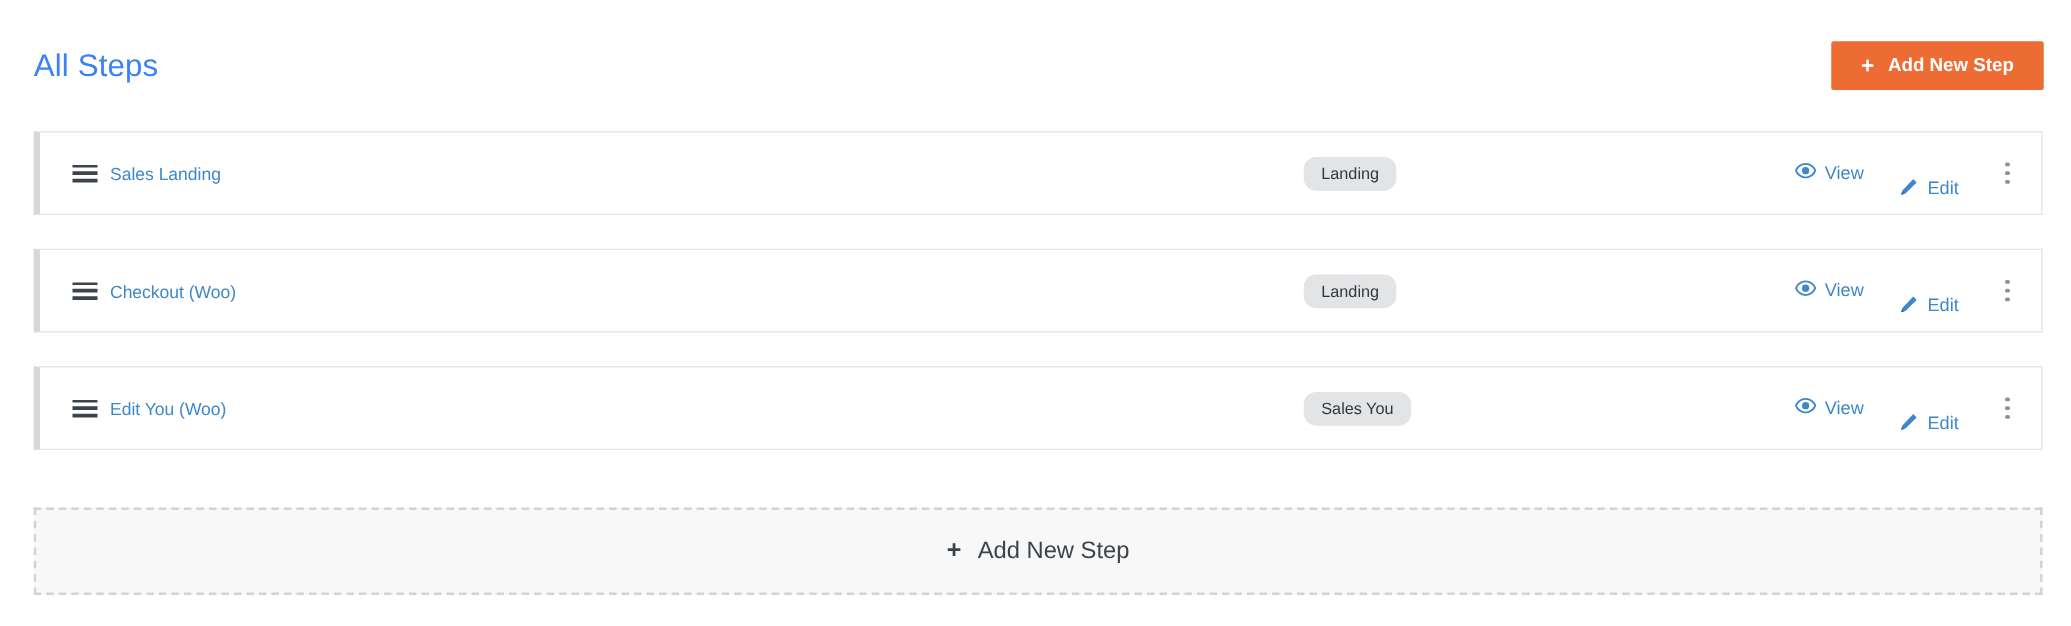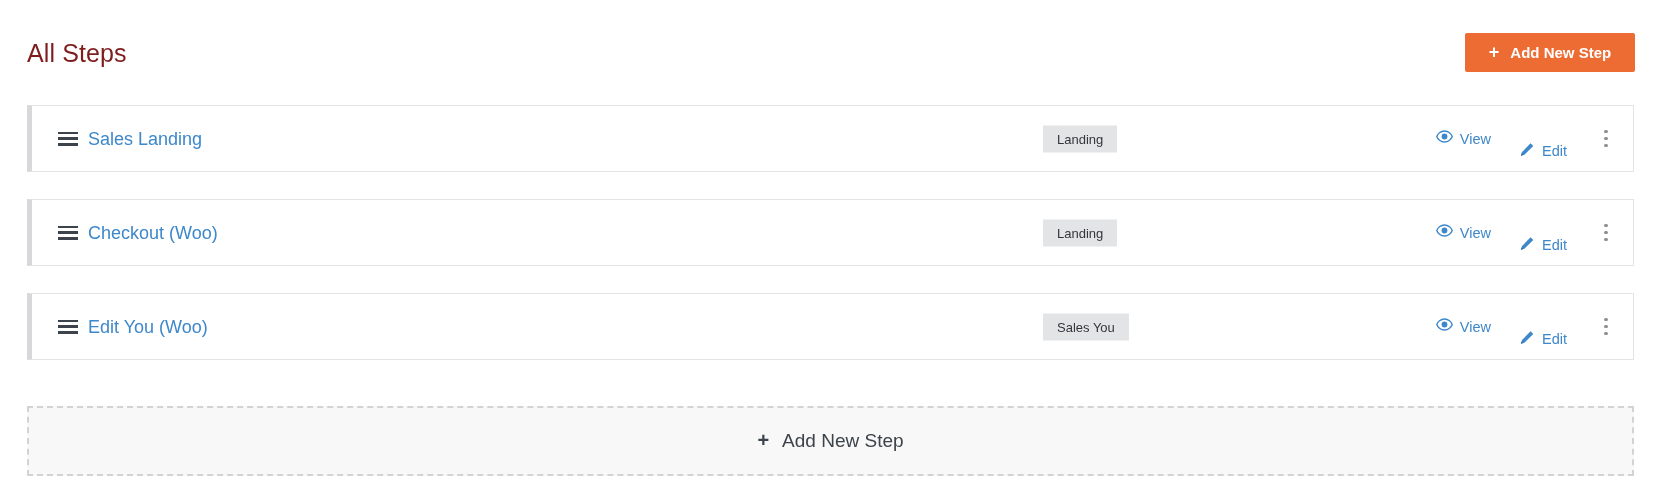--- a/index.html
+++ b/index.html
@@ -32,21 +32,21 @@
     width: 1657px;
     height: 92px;
   }
   .page-title {
     position: absolute;
     left: 27px;
     top: 38px;
     font-size: 25px;
     font-weight: 400;
     line-height: 30px;
-    color: #7f1d1d;
+    color: #3b82f6;
     letter-spacing: 0.1px;
     white-space: nowrap;
   }
   .add-step-btn {
     position: absolute;
     left: 1465px;
     top: 33px;
     width: 170px;
     height: 39px;
     background: #ec6c33;
@@ -110,38 +110,38 @@
     height: 2.6px;
     background: #3c434a;
     border-radius: 0;
   }
 
   .step-name {
     position: absolute;
     left: 56px;
     top: 50%;
     transform: translateY(-50%);
-    font-size: 18px;
+    font-size: 14px;
     line-height: 20px;
     color: #3d87cb;
     text-decoration: none;
     white-space: nowrap;
   }
 
   .step-badge {
     position: absolute;
     left: 1011px;
     top: 50%;
     transform: translateY(-50%);
     min-width: 56px;
     height: 27px;
     padding: 0 14px;
     box-sizing: border-box;
     background: #e3e4e6;
-    border-radius: 0;
+    border-radius: 10px;
     color: #32373c;
     font-size: 13px;
     line-height: 27px;
     text-align: center;
     white-space: nowrap;
     display: inline-block;
   }
 
   .step-actions {
     position: absolute;

